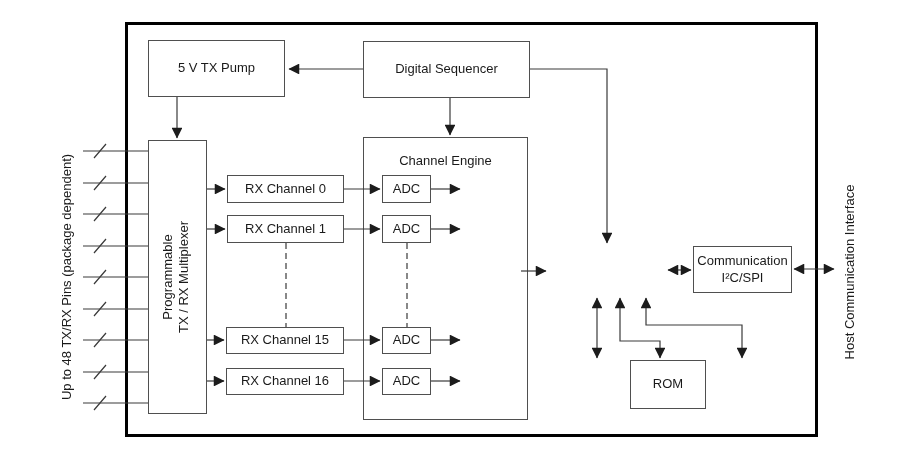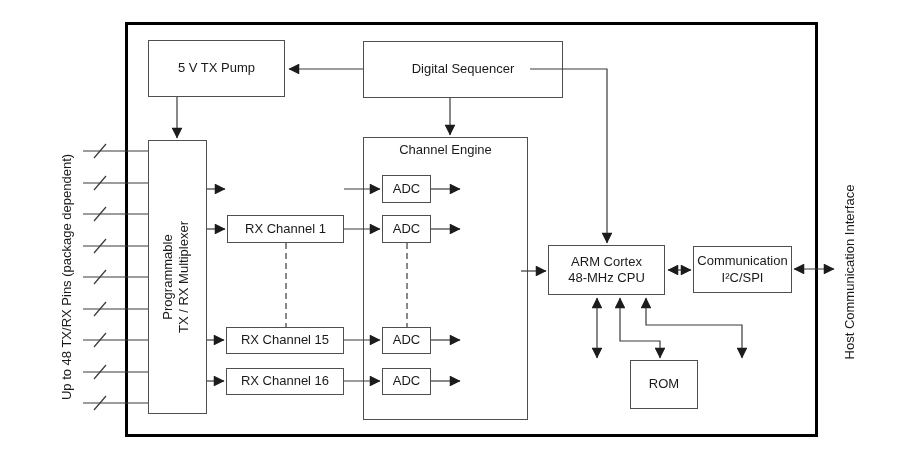--- a/index.html
+++ b/index.html
@@ -25,21 +25,21 @@
     line-height: 1.25;
     text-align: center;
   }
   .container-box {
     position: absolute;
     box-sizing: border-box;
     background: #ffffff;
     border: 1px solid #4f4f4f;
   }
   .container-label {
-    margin-top: 4px;
+    margin-top: 15px;
     text-align: center;
     font-size: 13px;
   }
   .frame {
     position: absolute;
     left: 125px; top: 22px; width: 693px; height: 415px;
     box-sizing: border-box;
     border: 3px solid #000000;
     pointer-events: none;
   }
@@ -68,49 +68,46 @@
 <body>
 
 <div class="stage">
 
   <div class="container-box" style="left:363px;top:137px;width:165px;height:283px">
     <div class="container-label">Channel Engine</div>
   </div>
 
   <div class="box" style="left:148px;top:40px;width:137px;height:57px">5 V TX Pump</div>
 
-  <div class="box" style="left:363px;top:41px;width:200px;height:57px">Digital Sequencer</div>
+  <div class="box" style="left:363px;top:41px;width:167px;height:57px">Digital Sequencer</div>
 
   <div class="box" style="left:148px;top:140px;width:59px;height:274px"></div>
   <div class="vlabel" style="left:37px;top:260px;width:280px;height:34px">
     <span style="display:block">Programmable</span>
     <span style="display:block">TX / RX Multiplexer</span>
   </div>
 
+  <div class="box" style="left:227px;top:175px;width:117px;height:28px">RX Channel 0</div>
   <div class="box" style="left:227px;top:215px;width:117px;height:28px">RX Channel 1</div>
   <div class="box" style="left:226px;top:327px;width:118px;height:27px">RX Channel 15</div>
   <div class="box" style="left:226px;top:368px;width:118px;height:27px">RX Channel 16</div>
 
   <div class="box" style="left:382px;top:175px;width:49px;height:28px">ADC</div>
   <div class="box" style="left:382px;top:215px;width:49px;height:28px">ADC</div>
   <div class="box" style="left:382px;top:327px;width:49px;height:27px">ADC</div>
   <div class="box" style="left:382px;top:368px;width:49px;height:27px">ADC</div>
 
 
-  <div class="box" style="left:548px;top:245px;width:117px;height:50px">
-    <span>ARM Cortex</span>
-    <span>48-MHz CPU</span>
-  </div>
 
   <div class="box" style="left:693px;top:246px;width:99px;height:47px">
     <span>Communication</span>
     <span>I²C/SPI</span>
   </div>
 
-  <div class="box" style="left:630px;top:360px;width:68px;height:49px">ROM</div>
+  <div class="box" style="left:630px;top:360px;width:76px;height:49px">ROM</div>
 
   <div class="frame"></div>
 
   <div class="vlabel" style="left:-63px;top:269px;width:260px;height:16px">Up to 48 TX/RX Pins (package dependent)</div>
   <div class="vlabel" style="left:720px;top:264px;width:260px;height:16px">Host Communication Interface</div>
 
   <svg class="wires" xmlns="http://www.w3.org/2000/svg">
     <defs>
       <marker id="mF" viewBox="0 0 10 10" refX="9.5" refY="5" markerWidth="10" markerHeight="9" orient="auto">
         <path d="M0 0 L10 5 L0 10 Z" style="fill:#1c1c1c;stroke:none"></path>

